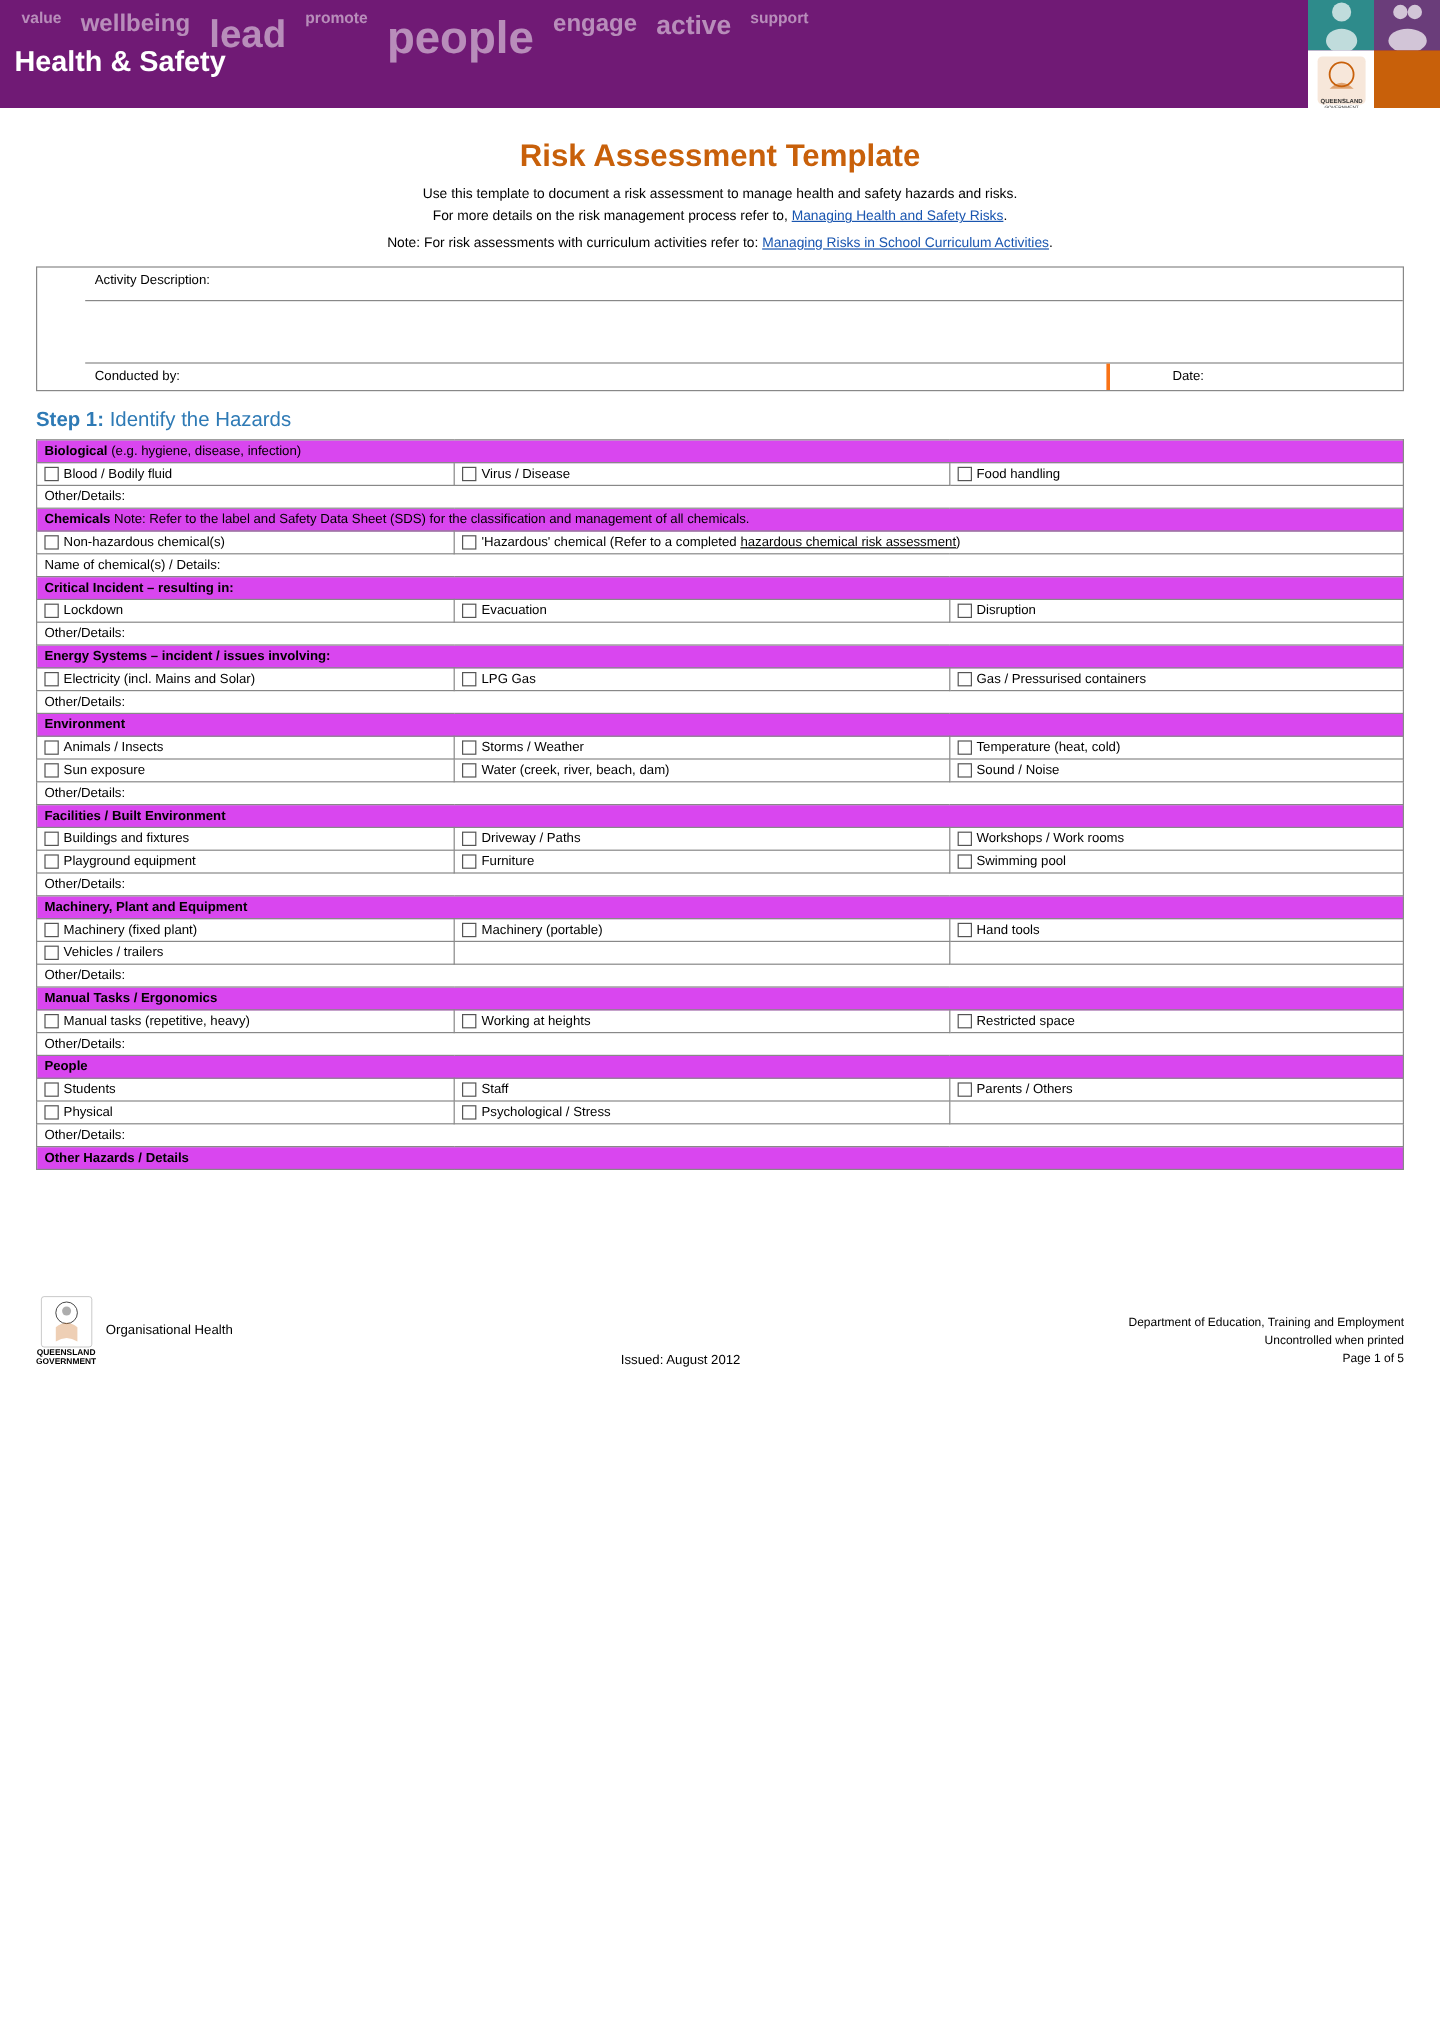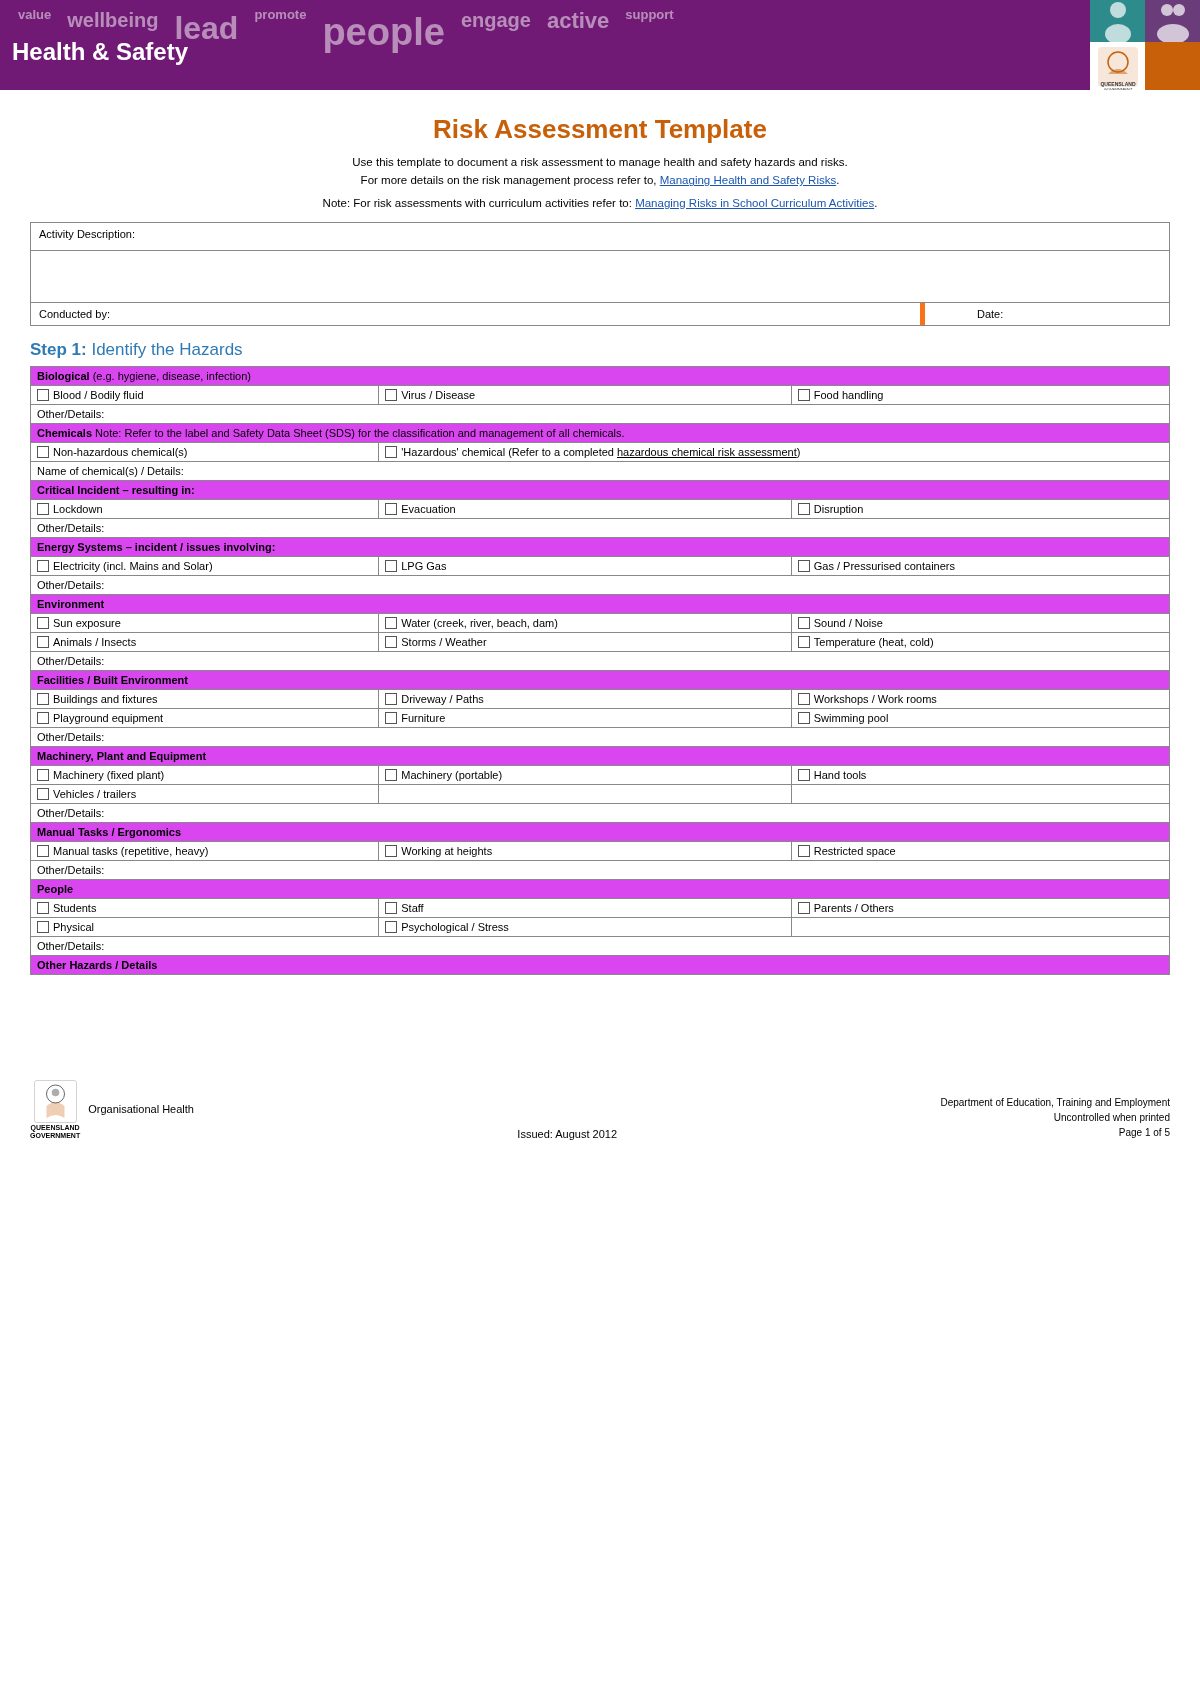--- a/index.html
+++ b/index.html
@@ -92,38 +92,39 @@
     }
 
     .intro-text a {
       color: #1a56b0;
       text-decoration: underline;
     }
 
     .activity-box {
       border: 1px solid #888;
       margin-bottom: 0;
+      padding-left: 40px;
     }
     .activity-row {
       padding: 5px 8px;
       min-height: 28px;
       border-bottom: 1px solid #888;
     }
     .activity-body {
       min-height: 52px;
       padding: 5px 8px;
       border-bottom: 1px solid #888;
     }
     .conducted-row {
       display: flex;
     }
     .conducted-cell {
       padding: 5px 8px;
       flex: 1;
-      border-right: 5px solid #f97316;
+      border-right: 3px solid #f97316;
     }
     .conducted-cell:last-child {
       border-right: none;
       flex: 0 0 200px;
       margin-left: 44px;
     }
 
     
     .step-heading {
       font-size: 17px;
@@ -424,53 +425,53 @@
 
     <tr class="section-header">
       <td colspan="3">
         <span class="section-bold">Environment</span>
       </td>
     </tr>
     <tr>
       <td>
             <div class="cb-cell">
               <span class="cb"></span>
+              <span>Animals / Insects</span>
+            </div>
+          </td>
+      <td>
+            <div class="cb-cell">
+              <span class="cb"></span>
+              <span>Storms / Weather</span>
+            </div>
+          </td>
+      <td>
+            <div class="cb-cell">
+              <span class="cb"></span>
+              <span>Temperature (heat, cold)</span>
+            </div>
+          </td>
+    </tr>
+    <tr>
+      <td>
+            <div class="cb-cell">
+              <span class="cb"></span>
               <span>Sun exposure</span>
             </div>
           </td>
       <td>
             <div class="cb-cell">
               <span class="cb"></span>
               <span>Water (creek, river, beach, dam)</span>
             </div>
           </td>
       <td>
             <div class="cb-cell">
               <span class="cb"></span>
               <span>Sound / Noise</span>
-            </div>
-          </td>
-    </tr>
-    <tr>
-      <td>
-            <div class="cb-cell">
-              <span class="cb"></span>
-              <span>Animals / Insects</span>
-            </div>
-          </td>
-      <td>
-            <div class="cb-cell">
-              <span class="cb"></span>
-              <span>Storms / Weather</span>
-            </div>
-          </td>
-      <td>
-            <div class="cb-cell">
-              <span class="cb"></span>
-              <span>Temperature (heat, cold)</span>
             </div>
           </td>
     </tr>
     <tr class="other-details">
       <td colspan="3">Other/Details:</td>
     </tr>
 
     <tr class="section-header">
       <td colspan="3">
         <span class="section-bold">Facilities / Built Environment</span>

